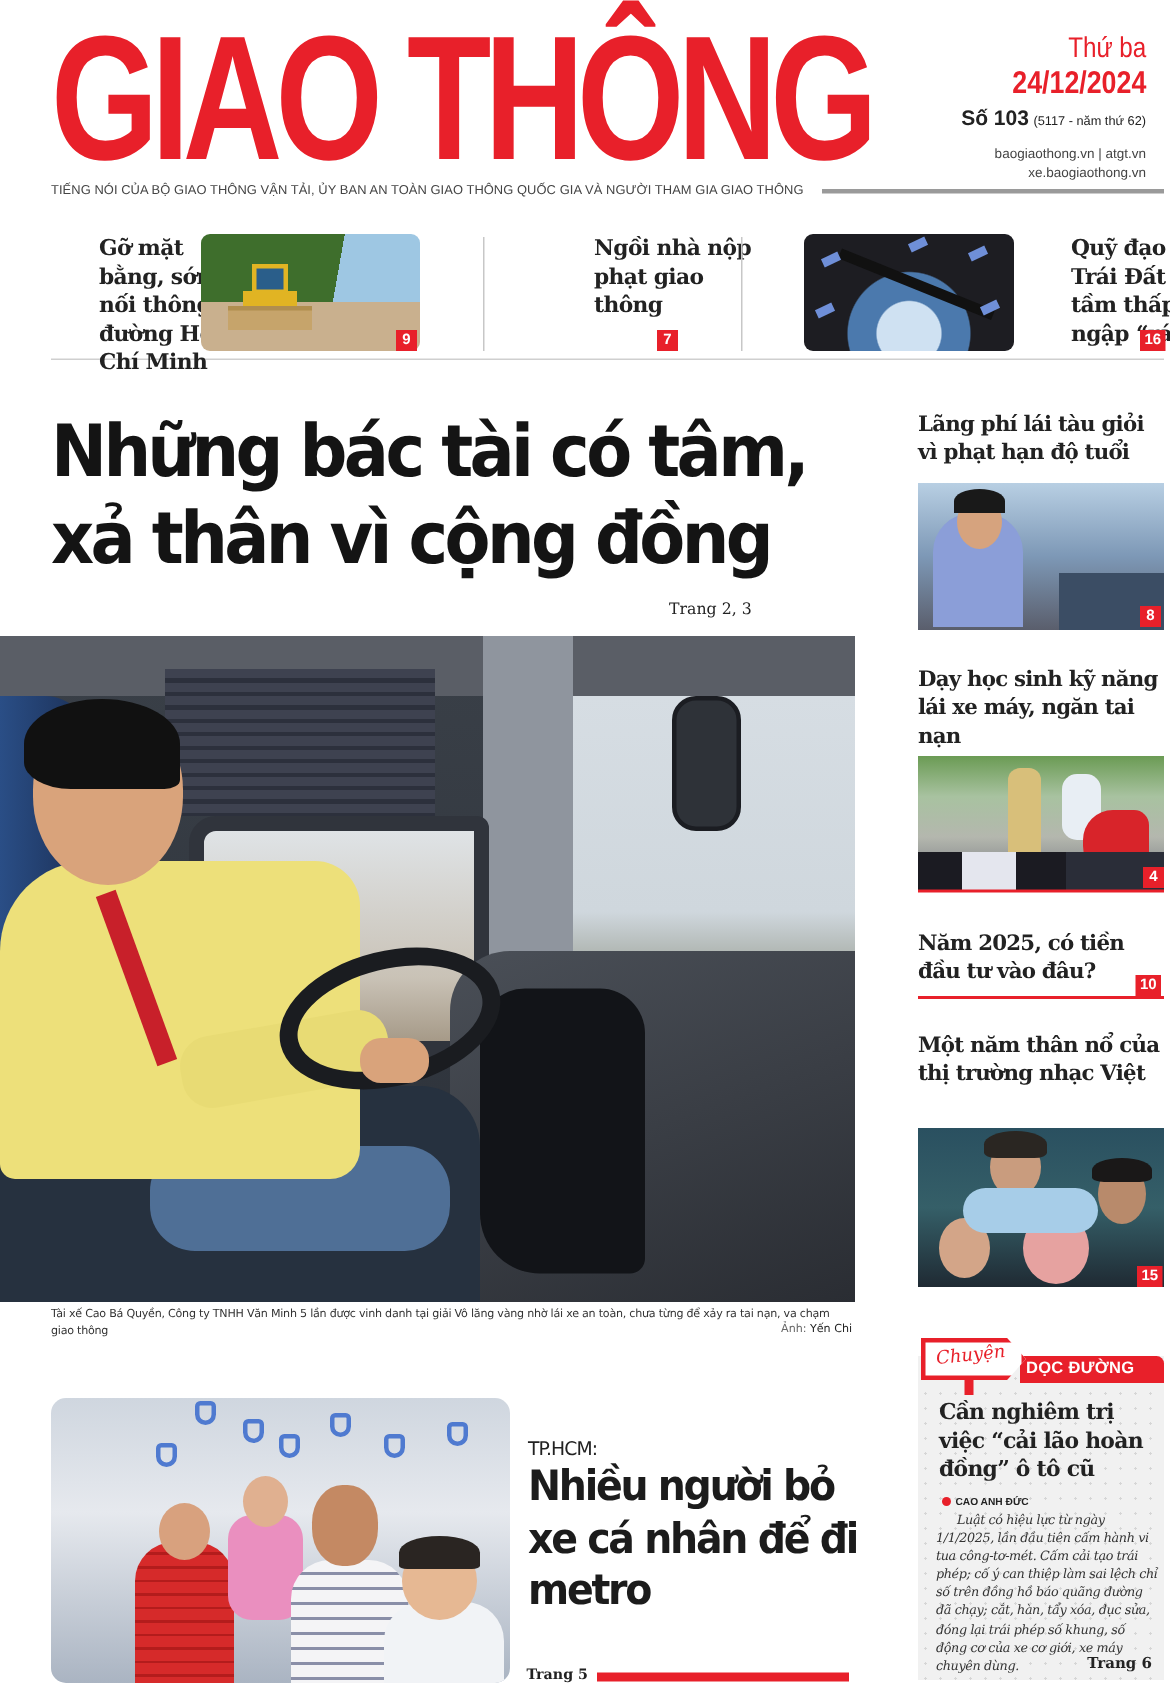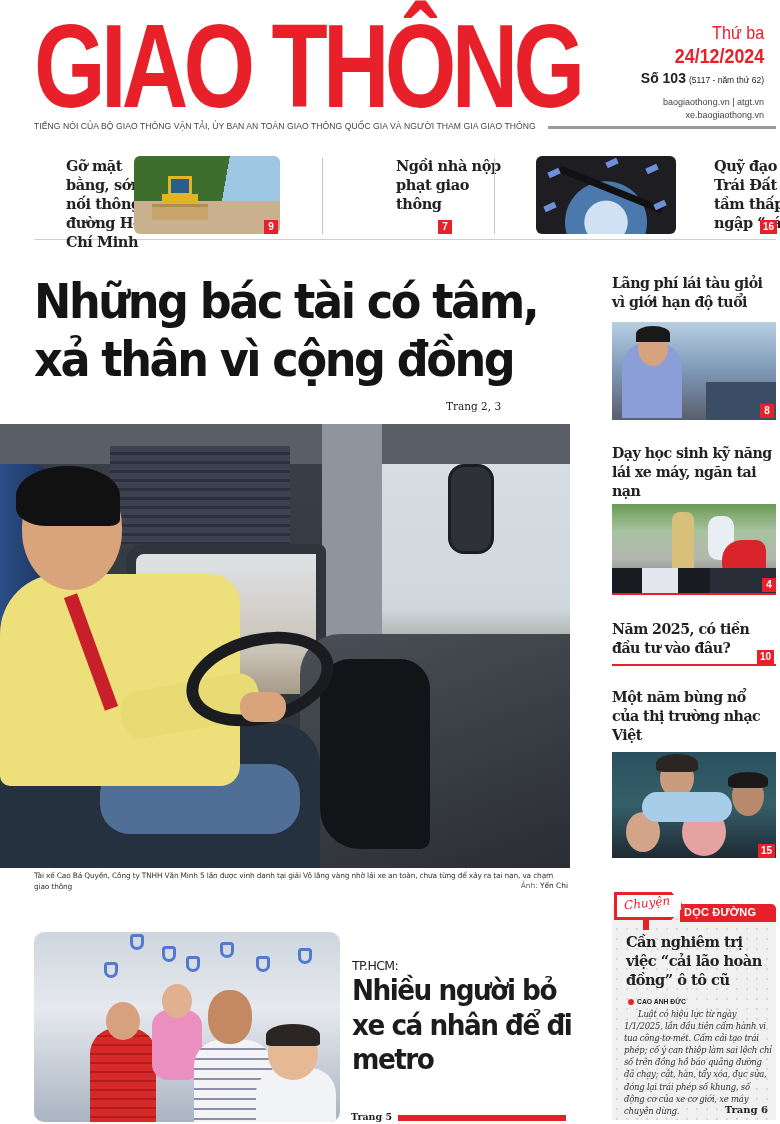--- a/index.html
+++ b/index.html
@@ -258,21 +258,21 @@
   <div class="main-caption">Tài xế Cao Bá Quyền, Công ty TNHH Văn Minh 5 lần được vinh danh tại giải Vô lăng vàng nhờ lái xe an toàn, chưa từng để xảy ra tai nạn, va chạm giao thông</div>
   <div class="main-credit">
     <span>Ảnh:</span>
     <b>Yến Chi</b>
   </div>
 </article>
 
 <aside>
   <div>
     <div class="rcol-item" style="top:274px;">
-      <div class="rcol-title">Lãng phí lái tàu giỏi vì giới hạn độ tuổi</div>
+      <div class="rcol-title">Lãng phí lái tàu giỏi vì phạt hạn độ tuổi</div>
     </div>
     <div class="rthumb ph-train" style="top:322px; height:98px;">
       <div class="panel"></div>
         <div class="man"></div>
         <div class="face"></div>
         <div class="hair"></div>
     </div>
     <div class="page-badge" style="left:760px; top:404px;">8</div>
   </div>
 
@@ -293,21 +293,21 @@
   <div>
     <div class="rcol-item" style="top:620px;">
       <div class="rcol-title">Năm 2025, có tiền đầu tư vào đâu?</div>
     </div>
     <div class="rcol-rule" style="top:664px; width:164px;"></div>
     <div class="page-badge" style="left:757px; top:650px;">10</div>
   </div>
 
   <div>
     <div class="rcol-item" style="top:688px;">
-      <div class="rcol-title">Một năm bùng nổ của thị trường nhạc Việt</div>
+      <div class="rcol-title">Một năm thân nổ của thị trường nhạc Việt</div>
     </div>
     <div class="rthumb ph-band" style="top:752px; height:106px;">
       <div class="p" style="left:48px; top:6px; width:34px; height:40px; background:#c99c7e;"></div>
       <div class="p" style="left:44px; top:2px; width:42px; height:18px; background:#2a2622; border-radius:50% 50% 20% 20%;"></div>
       <div class="p" style="left:120px; top:24px; width:32px; height:40px; background:#b88a6b;"></div>
       <div class="p" style="left:116px; top:20px; width:40px; height:16px; background:#1a1818; border-radius:50% 50% 20% 20%;"></div>
       <div class="p" style="left:14px; top:60px; width:34px; height:40px; background:#d3a588;"></div>
       <div class="p" style="left:70px; top:56px; width:44px; height:48px; background:#e6a2a0;"></div>
       <div class="p" style="left:72px; top:50px; width:42px; height:18px; background:#f08a90; border-radius:50% 50% 20% 20%;"></div>
       <div class="p" style="left:30px; top:40px; width:90px; height:30px; background:#a7cde8; border-radius:20px;"></div>

